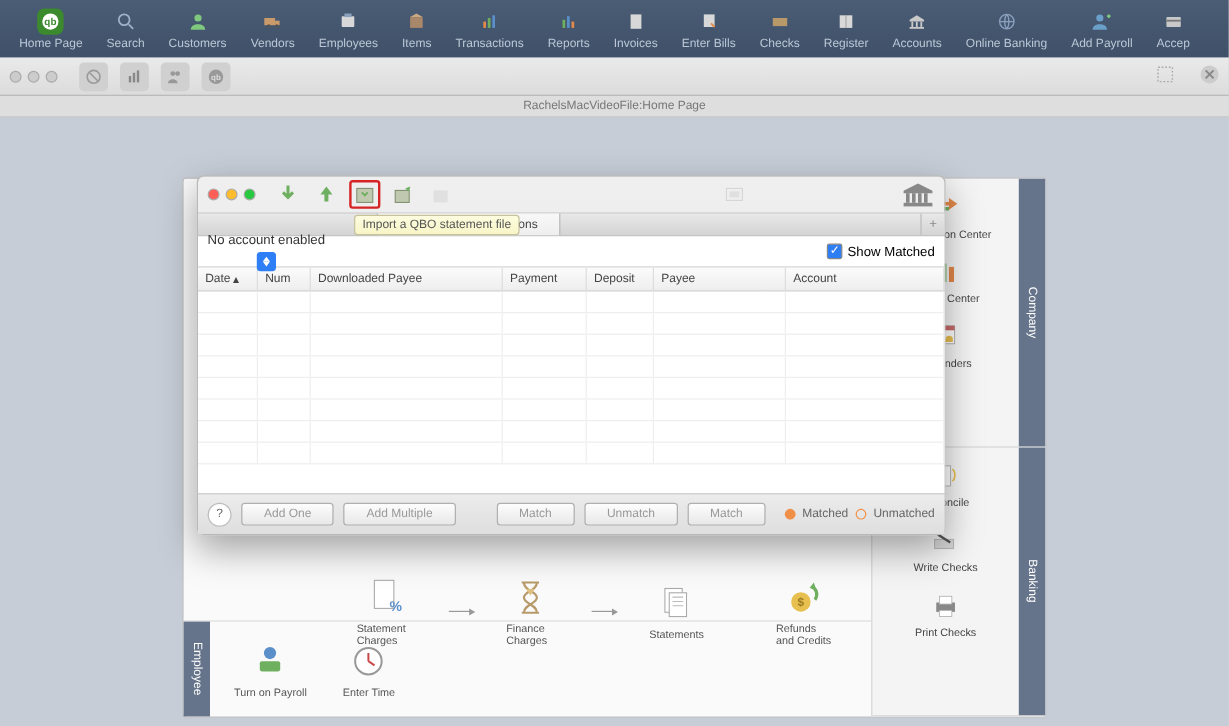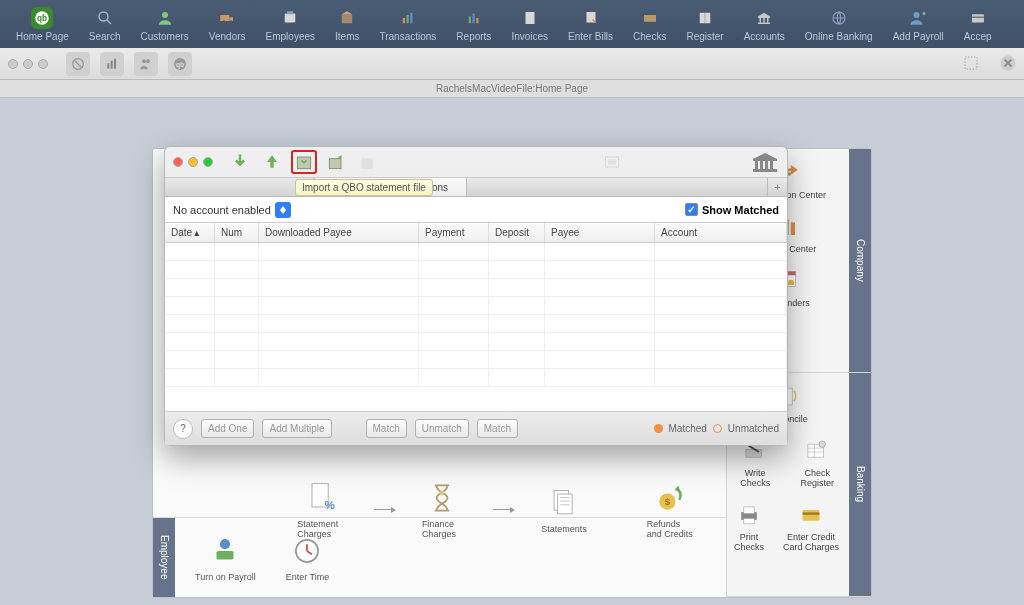--- a/index.html
+++ b/index.html
@@ -55,41 +55,41 @@
 .dl-tool.highlight { border: 2px solid #d62323; }
 .dl-bankicon { margin-left: auto; width:28px; height:22px; }
 .tooltip { position: absolute; top: 32px; left: 110px; background: linear-gradient(#fdfcdf,#f7f5c7); border: .5px solid #c8c39a; border-radius: 3px; padding: 2px 6px; font-size: 10px; color: #555; margin-left: 20px; }
 
 .dl-tabs { height: 20px; background: linear-gradient(#e8e8e8,#d4d4d4); display: flex; align-items: stretch; border-top: 1px solid #ccc; border-bottom: 1px solid #bbb; }
 .dl-tab { padding: 0 18px; font-size: 10px; color: #444; display:flex; align-items:center; border-right:1px solid #bbb; cursor:pointer; }
 .dl-tab.active { background: linear-gradient(#f8f8f8,#eee); font-weight:500; }
 .dl-tab-plus { margin-left:auto; width:20px; display:flex; align-items:center; justify-content:center; color:#888; border-left:1px solid #bbb; cursor:pointer; }
 
 .dl-filterrow { height: 26px; background: #fff; border-bottom: 1px solid #ccc; display:flex; align-items:center; padding: 0 8px; gap:8px; }
-.acct-select { display:flex; align-items:center; gap:4px; font-size:11px; color:#333; }
+.acct-select { display:flex; align-items:center; gap:4px; font-size:11px; color:#333;flex-direction:column; }
 .sel-btn { width:16px; height:16px; background:#2e7ef5; border-radius:3px; display:flex; align-items:center; justify-content:center; }
 .sel-btn::after{content:'';border-left:3px solid transparent;border-right:3px solid transparent;border-top:4px solid #fff; margin-top:4px;}
 .sel-btn::before{content:'';border-left:3px solid transparent;border-right:3px solid transparent;border-bottom:4px solid #fff; margin-bottom:4px;}
 .sel-btn::before,.sel-btn::after{position:absolute;}
 .sel-btn{position:relative;}
-.showmatched { margin-left:auto; display:flex; align-items:flex-end; gap:4px; font-size:11px;font-weight:bold; }
+.showmatched { margin-left:auto; display:flex; align-items:flex-end; gap:4px; font-size:11px; }
 .chkbox{width:13px;height:13px;border:1px solid #888;border-radius:2px;background:#2e7ef5;display:flex;align-items:center;justify-content:center;}
 .chkbox::after{content:'✓';color:#fff;font-size:10px;line-height:1;}
 
 .dl-header { display:flex; height:20px; background:linear-gradient(#fbfbfb,#eee); border-bottom:1px solid #ccc; font-size:10px; color:#444; }
 .dl-header > div { padding:3px 6px; border-right:1px solid #ddd; display:flex; align-items:center; gap:2px; }
 .col-date{width:50px;} .col-num{width:44px;} .col-payee{width:160px;} .col-payment{width:70px;} .col-deposit{width:56px;} .col-payee2{width:110px;} .col-account{flex:1;}
 
 .dl-rows { flex:1; background:#fff; }
 .dl-row { height:18px; border-bottom:1px solid #eee; display:flex; }
 .dl-row > div { border-right:1px solid #eee; }
 
 .dl-footer { height: 34px; background:linear-gradient(#ececec,#dedede); border-top:1px solid #ccc; display:flex; align-items:center; padding:0 8px; gap:8px; font-size:10px; }
 .help-btn{width:20px;height:20px;border:1px solid #bbb;border-radius:50%;background:#fff;display:flex;align-items:center;justify-content:center;color:#666;cursor:pointer;}
-.fbtn{padding:3px 6px;border:1px solid #b0b0b0;border-radius:3px;background:linear-gradient(#fdfdfd,#e8e8e8);color:#999;cursor:pointer;}
+.fbtn{padding:3px 18px;border:1px solid #b0b0b0;border-radius:3px;background:linear-gradient(#fdfdfd,#e8e8e8);color:#999;cursor:pointer;}
 .legend{margin-left:auto;display:flex;align-items:center;gap:6px;color:#666;}
 .dot{width:9px;height:9px;border-radius:50%;}
 .dot.filled{background:#f09048;} .dot.ring{border:1.5px solid #f09048;}
 
 </style>
 </head>
 <body>
 
 <div class="topbar">
   <div class="topbar-item active">
@@ -416,50 +416,31 @@
           <div style="display:flex;gap:10px;">
             <div class="right-icon-block">
               <span class="biconn">
                   <svg viewBox="0 0 40 40" width="30" height="26">
                     <rect x="6" y="16" width="24" height="12" fill="#d8d8d8" stroke="#aaa"></rect>
                     <path d="M10 10l16 10" stroke="#555" stroke-width="3"></path>
                   </svg>
                 </span>
               <span>Write Checks</span>
             </div>
-            <div class="right-icon-block">
-              <span class="biconn">
-                  <svg viewBox="0 0 40 40" width="30" height="26">
-                    <rect x="6" y="8" width="24" height="20" fill="#fff" stroke="#aaa"></rect>
-                    <path d="M6 14h24M6 20h24M16 8v20" stroke="#bbb"></path>
-                    <circle cx="28" cy="8" r="5" fill="#d8d8d8" stroke="#999"></circle>
-                  </svg>
-                </span>
-              <span>Check Register</span>
-            </div>
           </div>
           <div style="display:flex;gap:10px;">
             <div class="right-icon-block">
               <span class="biconn">
                   <svg viewBox="0 0 40 40" width="30" height="26">
                     <rect x="8" y="14" width="24" height="12" fill="#888"></rect>
                     <rect x="12" y="6" width="16" height="10" fill="#fff" stroke="#aaa"></rect>
                     <rect x="12" y="24" width="16" height="8" fill="#fff" stroke="#aaa"></rect>
                   </svg>
                 </span>
               <span>Print Checks</span>
-            </div>
-            <div class="right-icon-block">
-              <span class="biconn">
-                  <svg viewBox="0 0 40 40" width="30" height="24">
-                    <rect x="6" y="10" width="28" height="18" rx="2" fill="#e8c050"></rect>
-                    <rect x="6" y="14" width="28" height="4" fill="#9a7a20"></rect>
-                  </svg>
-                </span>
-              <span>Enter Credit Card Charges</span>
             </div>
           </div>
         </div>
         <div class="right-tab">
             <span>Banking</span>
           </div>
       </div>
     </div>
   </div>
 

